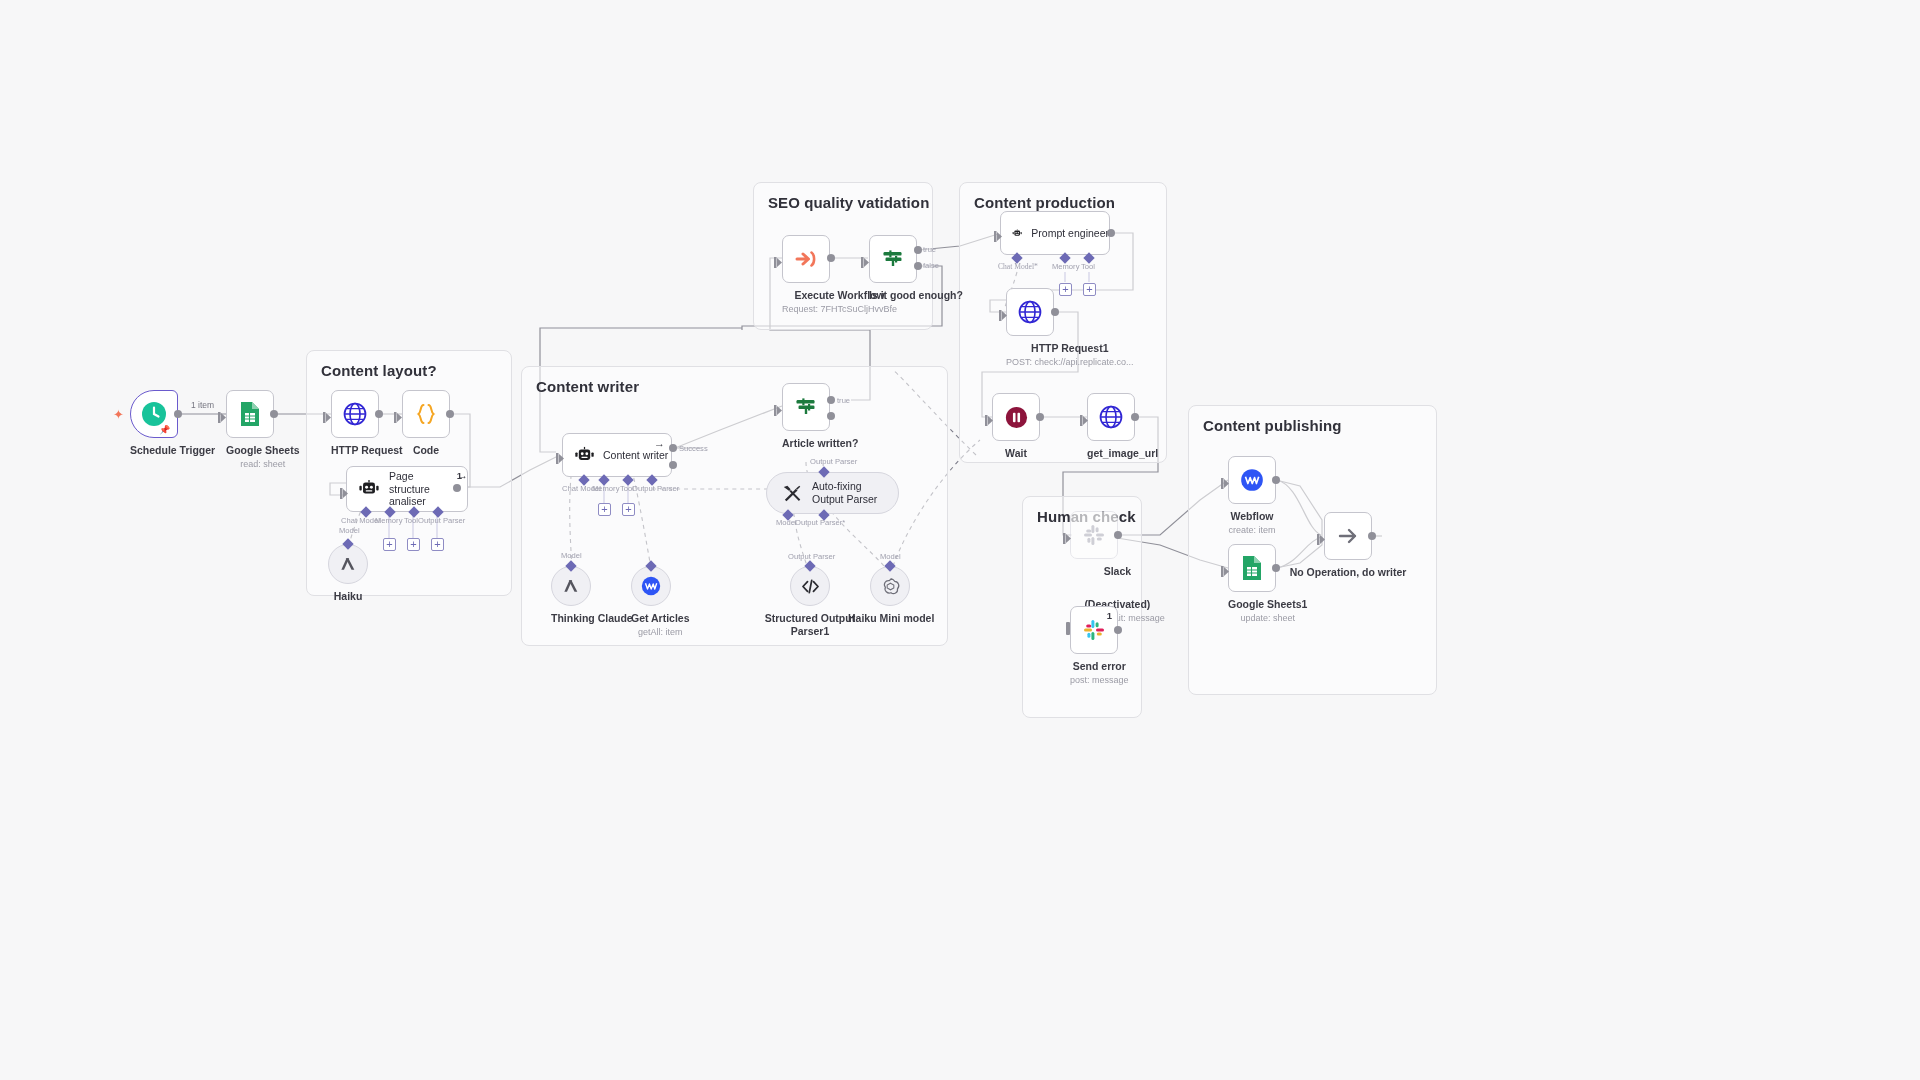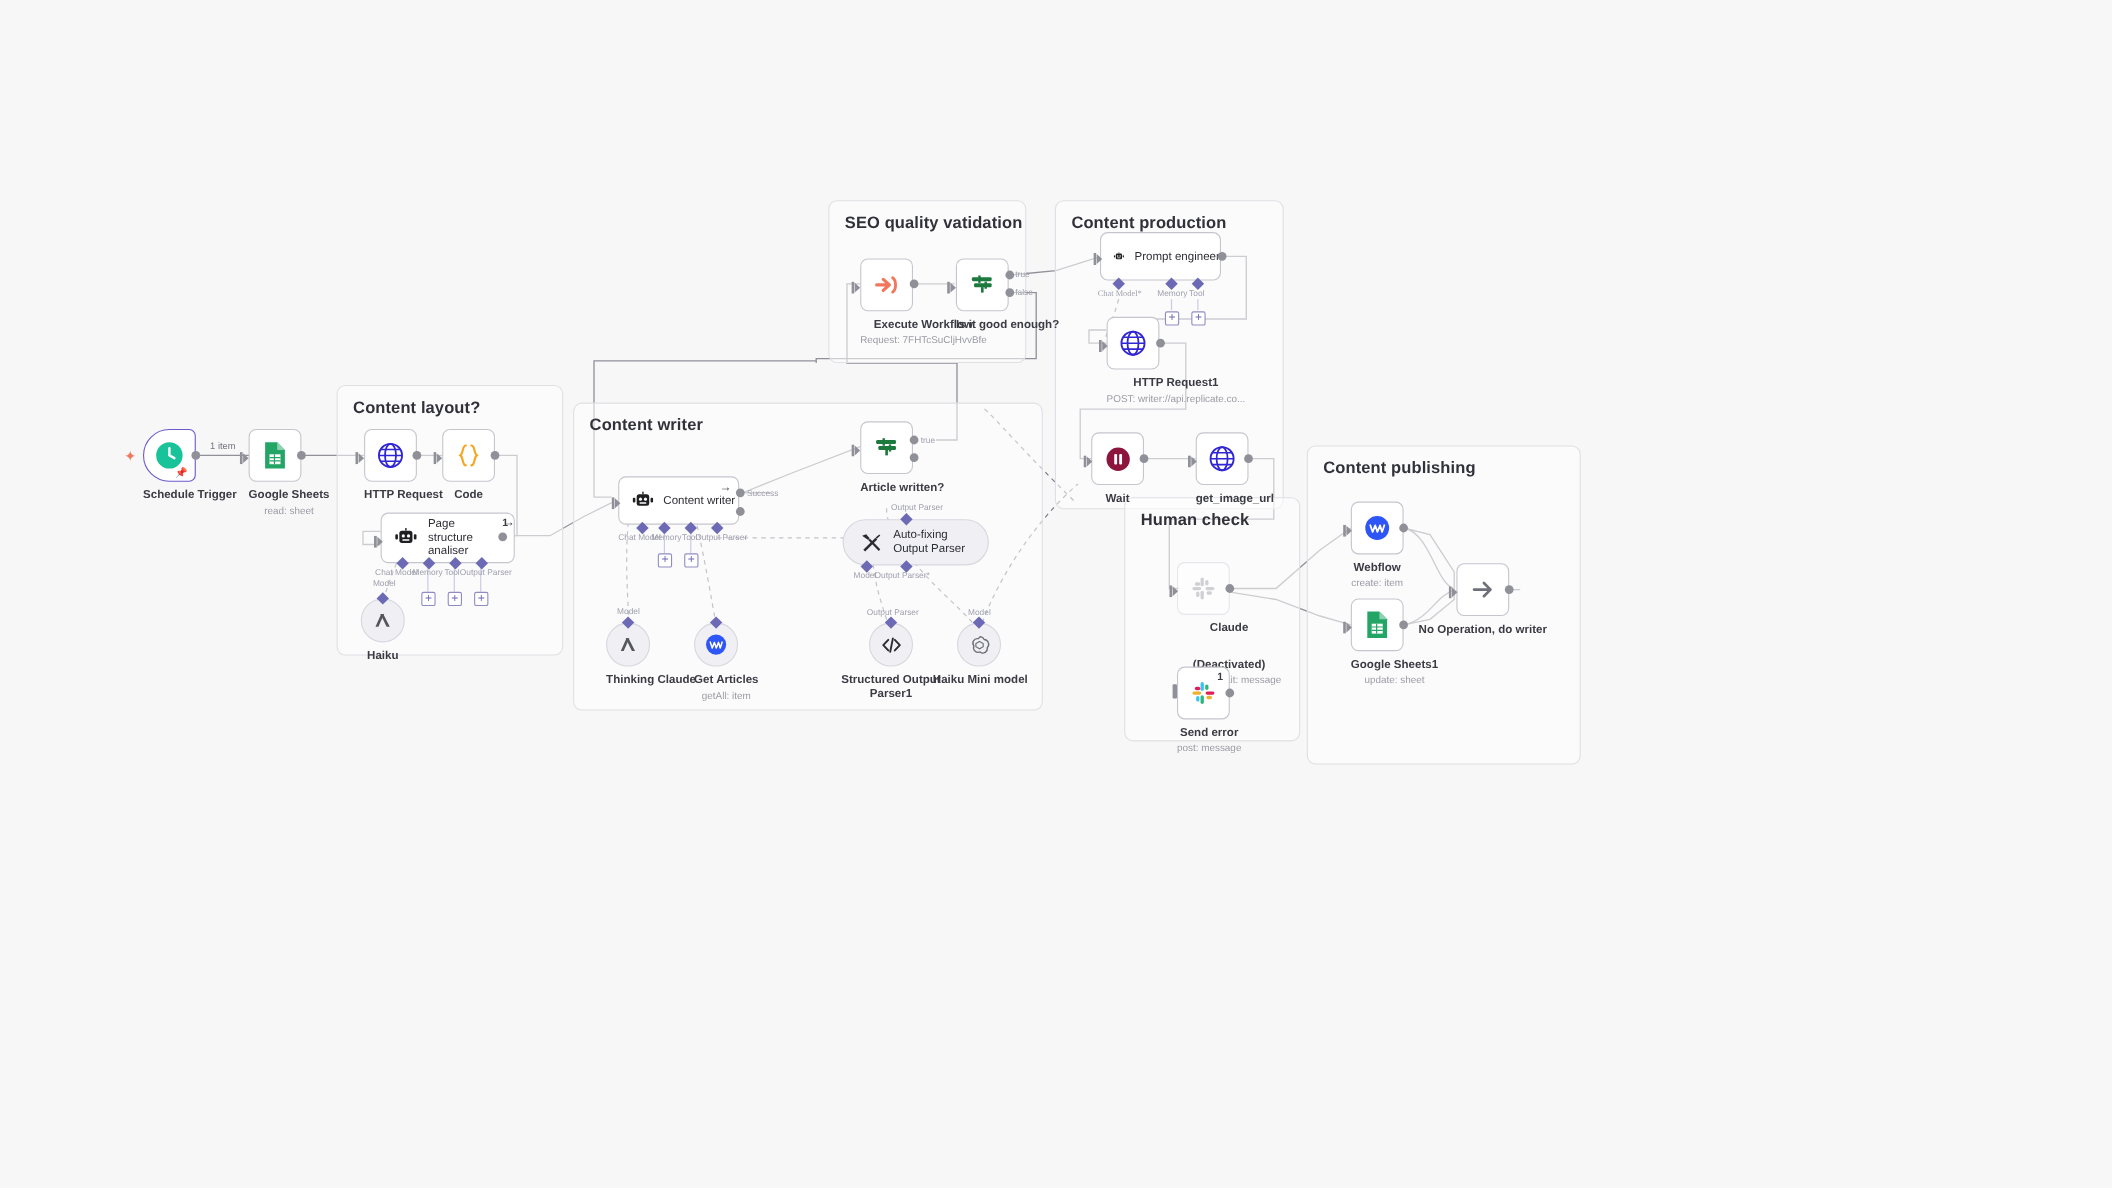--- a/index.html
+++ b/index.html
@@ -295,21 +295,21 @@
   </div>
 
   <div class="group" style="left:959px; top:182px; width:208px; height:281px;">
     <div class="group-title">Content production</div>
   </div>
 
   <div class="group" style="left:521px; top:366px; width:427px; height:280px;">
     <div class="group-title">Content writer</div>
   </div>
 
-  <div class="group" style="left:1022px; top:452px; width:160px; height:222px;">
+  <div class="group" style="left:1022px; top:496px; width:120px; height:222px;">
     <div class="group-title">Human check</div>
   </div>
 
   <div class="group" style="left:1188px; top:405px; width:249px; height:290px;">
     <div class="group-title">Content publishing</div>
   </div>
 
   <div class="spark" style="left:113px; top:408px;">✦</div>
 
   <div class="node" style="left:130px; top:390px;">
@@ -626,21 +626,21 @@
 
   <div class="node" style="left:1006px; top:288px;">
     <div class="node-box">
       <svg width="26" height="26" viewBox="0 0 26 26">
         <circle cx="13" cy="13" r="10.5" fill="none" stroke="#3126d4" stroke-width="1.7"></circle>
         <ellipse cx="13" cy="13" rx="5" ry="10.5" fill="none" stroke="#3126d4" stroke-width="1.6"></ellipse>
         <path d="M2.5 13 h21 M4.2 7.6 h17.6 M4.2 18.4 h17.6" stroke="#3126d4" stroke-width="1.4"></path>
       </svg>
     </div>
     <div class="node-label">HTTP Request1</div>
-    <div class="node-sub">POST: writer://api.replicate.co...</div>
+    <div class="node-sub">POST: check://api.replicate.co...</div>
   </div>
   <div class="in-arrow" style="left:999px; top:307px;">
     <svg width="9" height="11" viewBox="0 0 9 11">
         <rect x="0" y="0" width="2.5" height="11" fill="#909099"></rect>
         <path d="M3,1 L8,5.5 L3,10 z" fill="#909099"></path>
       </svg>
   </div>
   <div class="dot" style="left:1051px; top:308px;"></div>
 
   <div class="node" style="left:992px; top:393px;">
@@ -687,21 +687,21 @@
           <rect x="9.4" y="14" width="3" height="8" rx="1.5"></rect>
           <rect x="2" y="10.6" width="8" height="3" rx="1.5"></rect>
           <rect x="14" y="10.6" width="8" height="3" rx="1.5"></rect>
           <rect x="13.6" y="4.2" width="3" height="5" rx="1.5"></rect>
           <rect x="5.4" y="14.8" width="3" height="5" rx="1.5"></rect>
           <rect x="4.2" y="6.4" width="5" height="3" rx="1.5"></rect>
           <rect x="14.8" y="14.6" width="5" height="3" rx="1.5"></rect>
         </g>
       </svg>
     </div>
-    <div class="node-label">Claude</div>
+    <div class="node-label">Slack</div>
     <div class="node-label" style="margin-top:20px;">(Deactivated)</div>
     <div class="node-sub">sendAndWait: message</div>
   </div>
   <div class="in-arrow" style="left:1063px; top:530px;">
     <svg width="9" height="11" viewBox="0 0 9 11">
         <rect x="0" y="0" width="2.5" height="11" fill="#909099"></rect>
         <path d="M3,1 L8,5.5 L3,10 z" fill="#909099"></path>
       </svg>
   </div>
   <div class="dot" style="left:1114px; top:531px;"></div>

